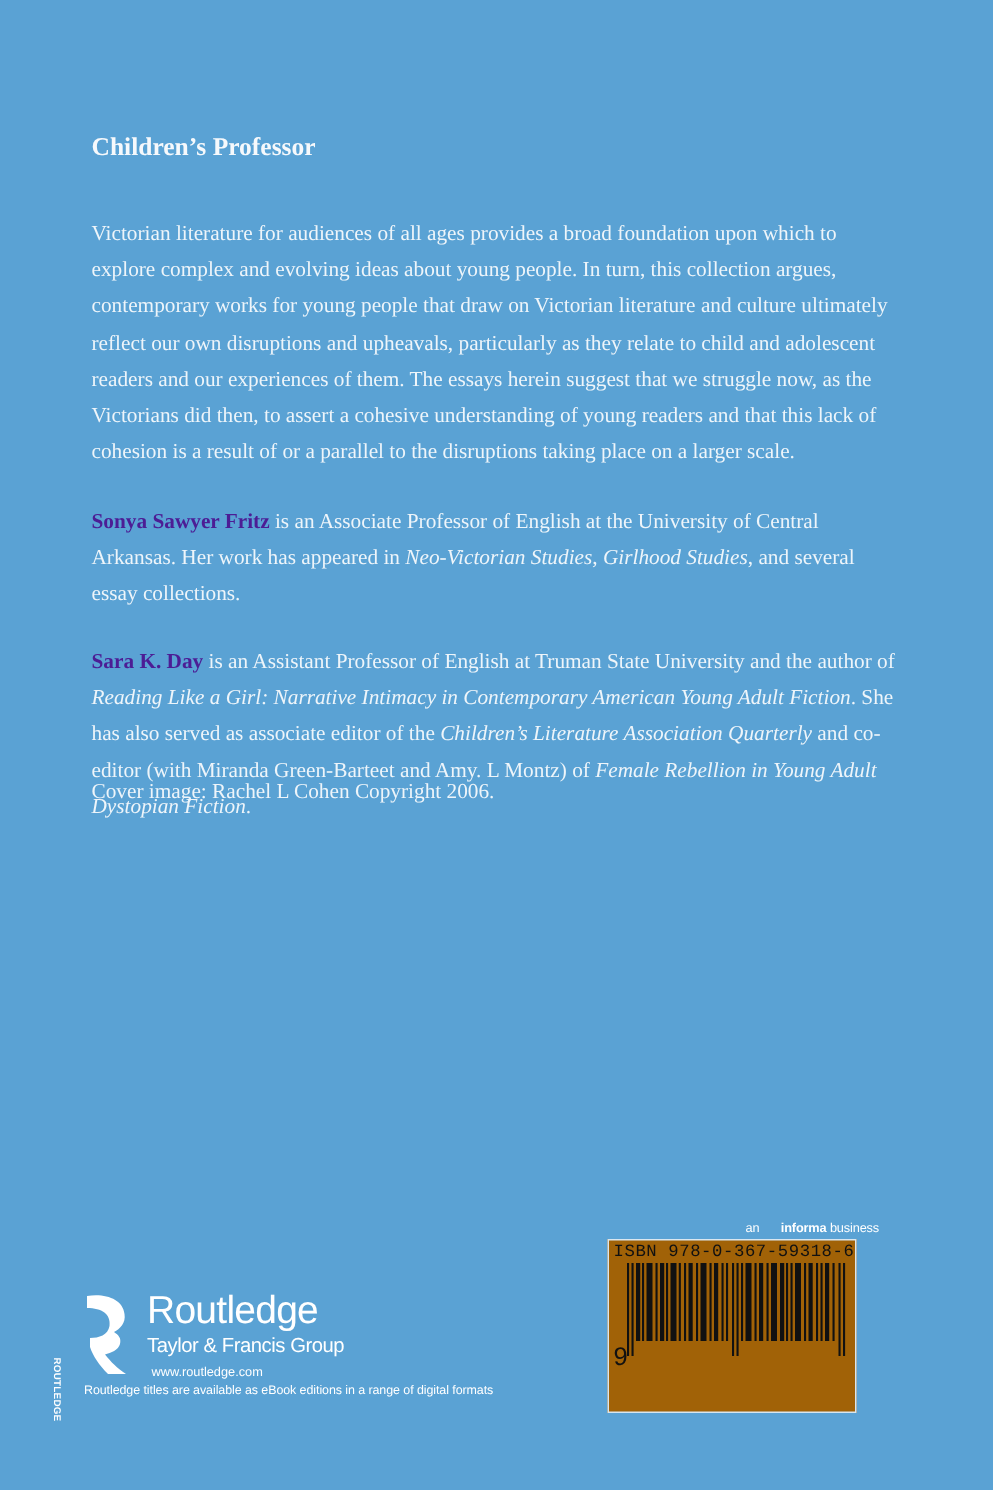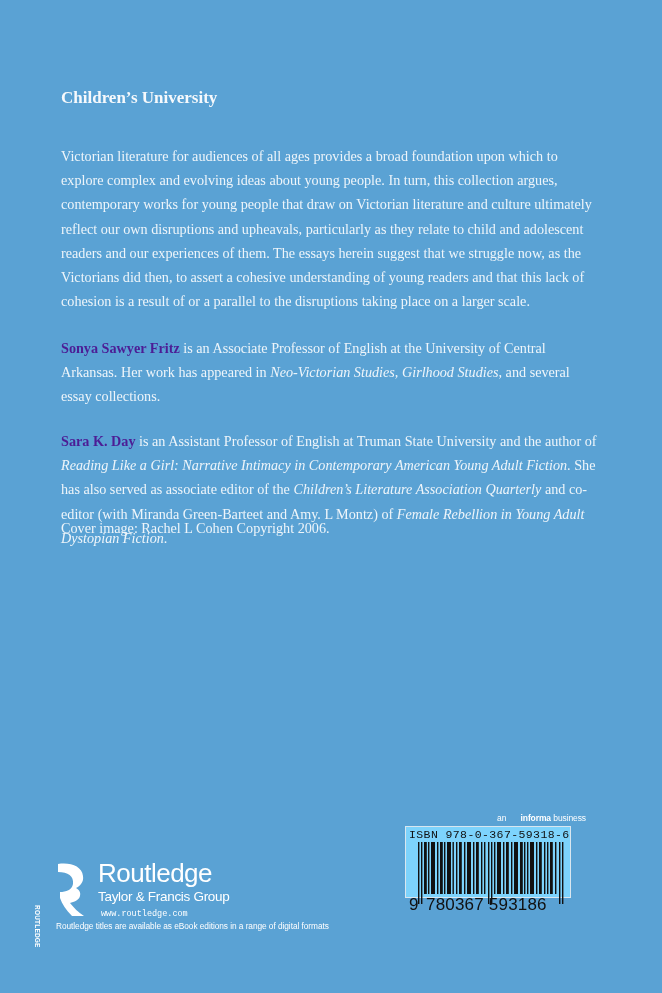--- a/index.html
+++ b/index.html
@@ -27,22 +27,22 @@
   .body-text b { font-weight: bold; color: #4c1d95; }
   .body-text i { font-style: italic; }
 
   .informa {
     position: absolute; left: 497px; top: 813px;
     font-family: "Liberation Sans", sans-serif; font-size: 8.5px; color: #fff;
     letter-spacing: -0.1px;
   }
   .informa b { font-weight: bold; margin-left: 12px; }
   .barcode-box {
-    position: absolute; left: 405px; top: 826px; width: 166px; height: 72px;
-    background: #7dd3fc; box-sizing: border-box; border: 1px solid #d9e6ef;
+    position: absolute; left: 405px; top: 826px; width: 166px; height: 116px;
+    background: #a16207; box-sizing: border-box; border: 1px solid #d9e6ef;
   }
   .isbn {
     position: absolute; left: 3px; top: 1px; right: 2px;
     font-family: "Liberation Mono", "DejaVu Sans Mono", monospace;
     font-size: 11.5px; color: #111; letter-spacing: 0.4px; white-space: nowrap;
   }
   .bars {
     position: absolute; left: 12px; top: 15px; width: 146px; height: 62px;
   }
   .ean-first {
@@ -68,32 +68,32 @@
     letter-spacing: -0.5px;
   }
   .group {
     position: absolute; left: 98px; top: 889px;
     font-family: "Liberation Sans", sans-serif; font-size: 13.5px; color: #fff;
     letter-spacing: -0.3px;
     text-align: right;
   }
   .url {
     position: absolute; left: 101px; top: 909px;
-    font-family: Liberation Mono, monospace; font-size: 8.5px; color: #fff;
+    font-family: Liberation Sans, sans-serif; font-size: 8.5px; color: #fff;
   }
   .ebook {
     position: absolute; left: 56px; top: 921px;
     font-family: "Liberation Sans", sans-serif; font-size: 8.3px; color: #fff;
     letter-spacing: -0.05px; white-space: nowrap;
   }
 </style>
 </head>
 <body>
 
-<h1 class="title">Children’s University</h1>
+<h1 class="title">Children’s Professor</h1>
 
 <p class="body-text blurb">Victorian literature for audiences of all ages provides a broad foundation upon which to explore complex and evolving ideas about young people. In turn, this collection argues, contemporary works for young people that draw on Victorian literature and culture ultimately reflect our own disruptions and upheavals, particularly as they relate to child and adolescent readers and our experiences of them. The essays herein suggest that we struggle now, as the Victorians did then, to assert a cohesive understanding of young readers and that this lack of cohesion is a result of or a parallel to the disruptions taking place on a larger scale.</p>
 
 <p class="body-text bio1"><b>Sonya Sawyer Fritz</b><span> is an Associate Professor of English at the University of Central Arkansas. Her work has appeared in </span><i>Neo-Victorian Studies, Girlhood Studies</i><span>, and several essay collections.</span></p>
 
 <p class="body-text bio2"><b>Sara K. Day</b><span> is an Assistant Professor of English at Truman State University and the author of </span><i>Reading Like a Girl: Narrative Intimacy in Contemporary American Young Adult Fiction</i><span>. She has also served as associate editor of the </span><i>Children’s Literature Association Quarterly</i><span> and co-editor (with Miranda Green-Barteet and Amy. L Montz) of </span><i>Female Rebellion in Young Adult Dystopian Fiction</i><span>.</span></p>
 
 <p class="body-text cover">Cover image: Rachel L Cohen Copyright 2006.</p>
 
 <div class="informa"><span>an </span><b>informa</b><span> business</span></div>
@@ -136,21 +136,20 @@
         <rect x="121" y="0" width="2.8" height="52"></rect>
       <rect x="126" y="0" width="1.4" height="52"></rect>
         <rect x="129" y="0" width="1.4" height="52"></rect>
       <rect x="132" y="0" width="2.8" height="52"></rect>
         <rect x="137" y="0" width="1.4" height="52"></rect>
       <rect x="141" y="0" width="1.4" height="62"></rect>
         <rect x="144" y="0" width="1.4" height="62"></rect>
     </g>
   </svg>
   <div class="ean-first">9</div>
-  <div class="ean-digits">780367 593186</div>
 </div>
 
 <svg class="logo-mark" viewBox="0 0 34 56">
   <path fill="#fff" d="M4 2 C16 0 28 4 29 14 C30 20 26 24 22 26 C25 28 27 30 26 34 C25 38 20 40 16 41 C20 46 24 50 30 54 L18 54 C12 48 8 42 6 36 L6 30 C12 30 18 28 19 22 C20 14 14 10 4 10 Z"></path>
 </svg>
 <div class="logo-vert">ROUTLEDGE</div>
 <div class="brand">Routledge</div>
 <div class="group">Taylor &amp; Francis Group</div>
 <div class="url">www.routledge.com</div>
 <div class="ebook">Routledge titles are available as eBook editions in a range of digital formats</div>

